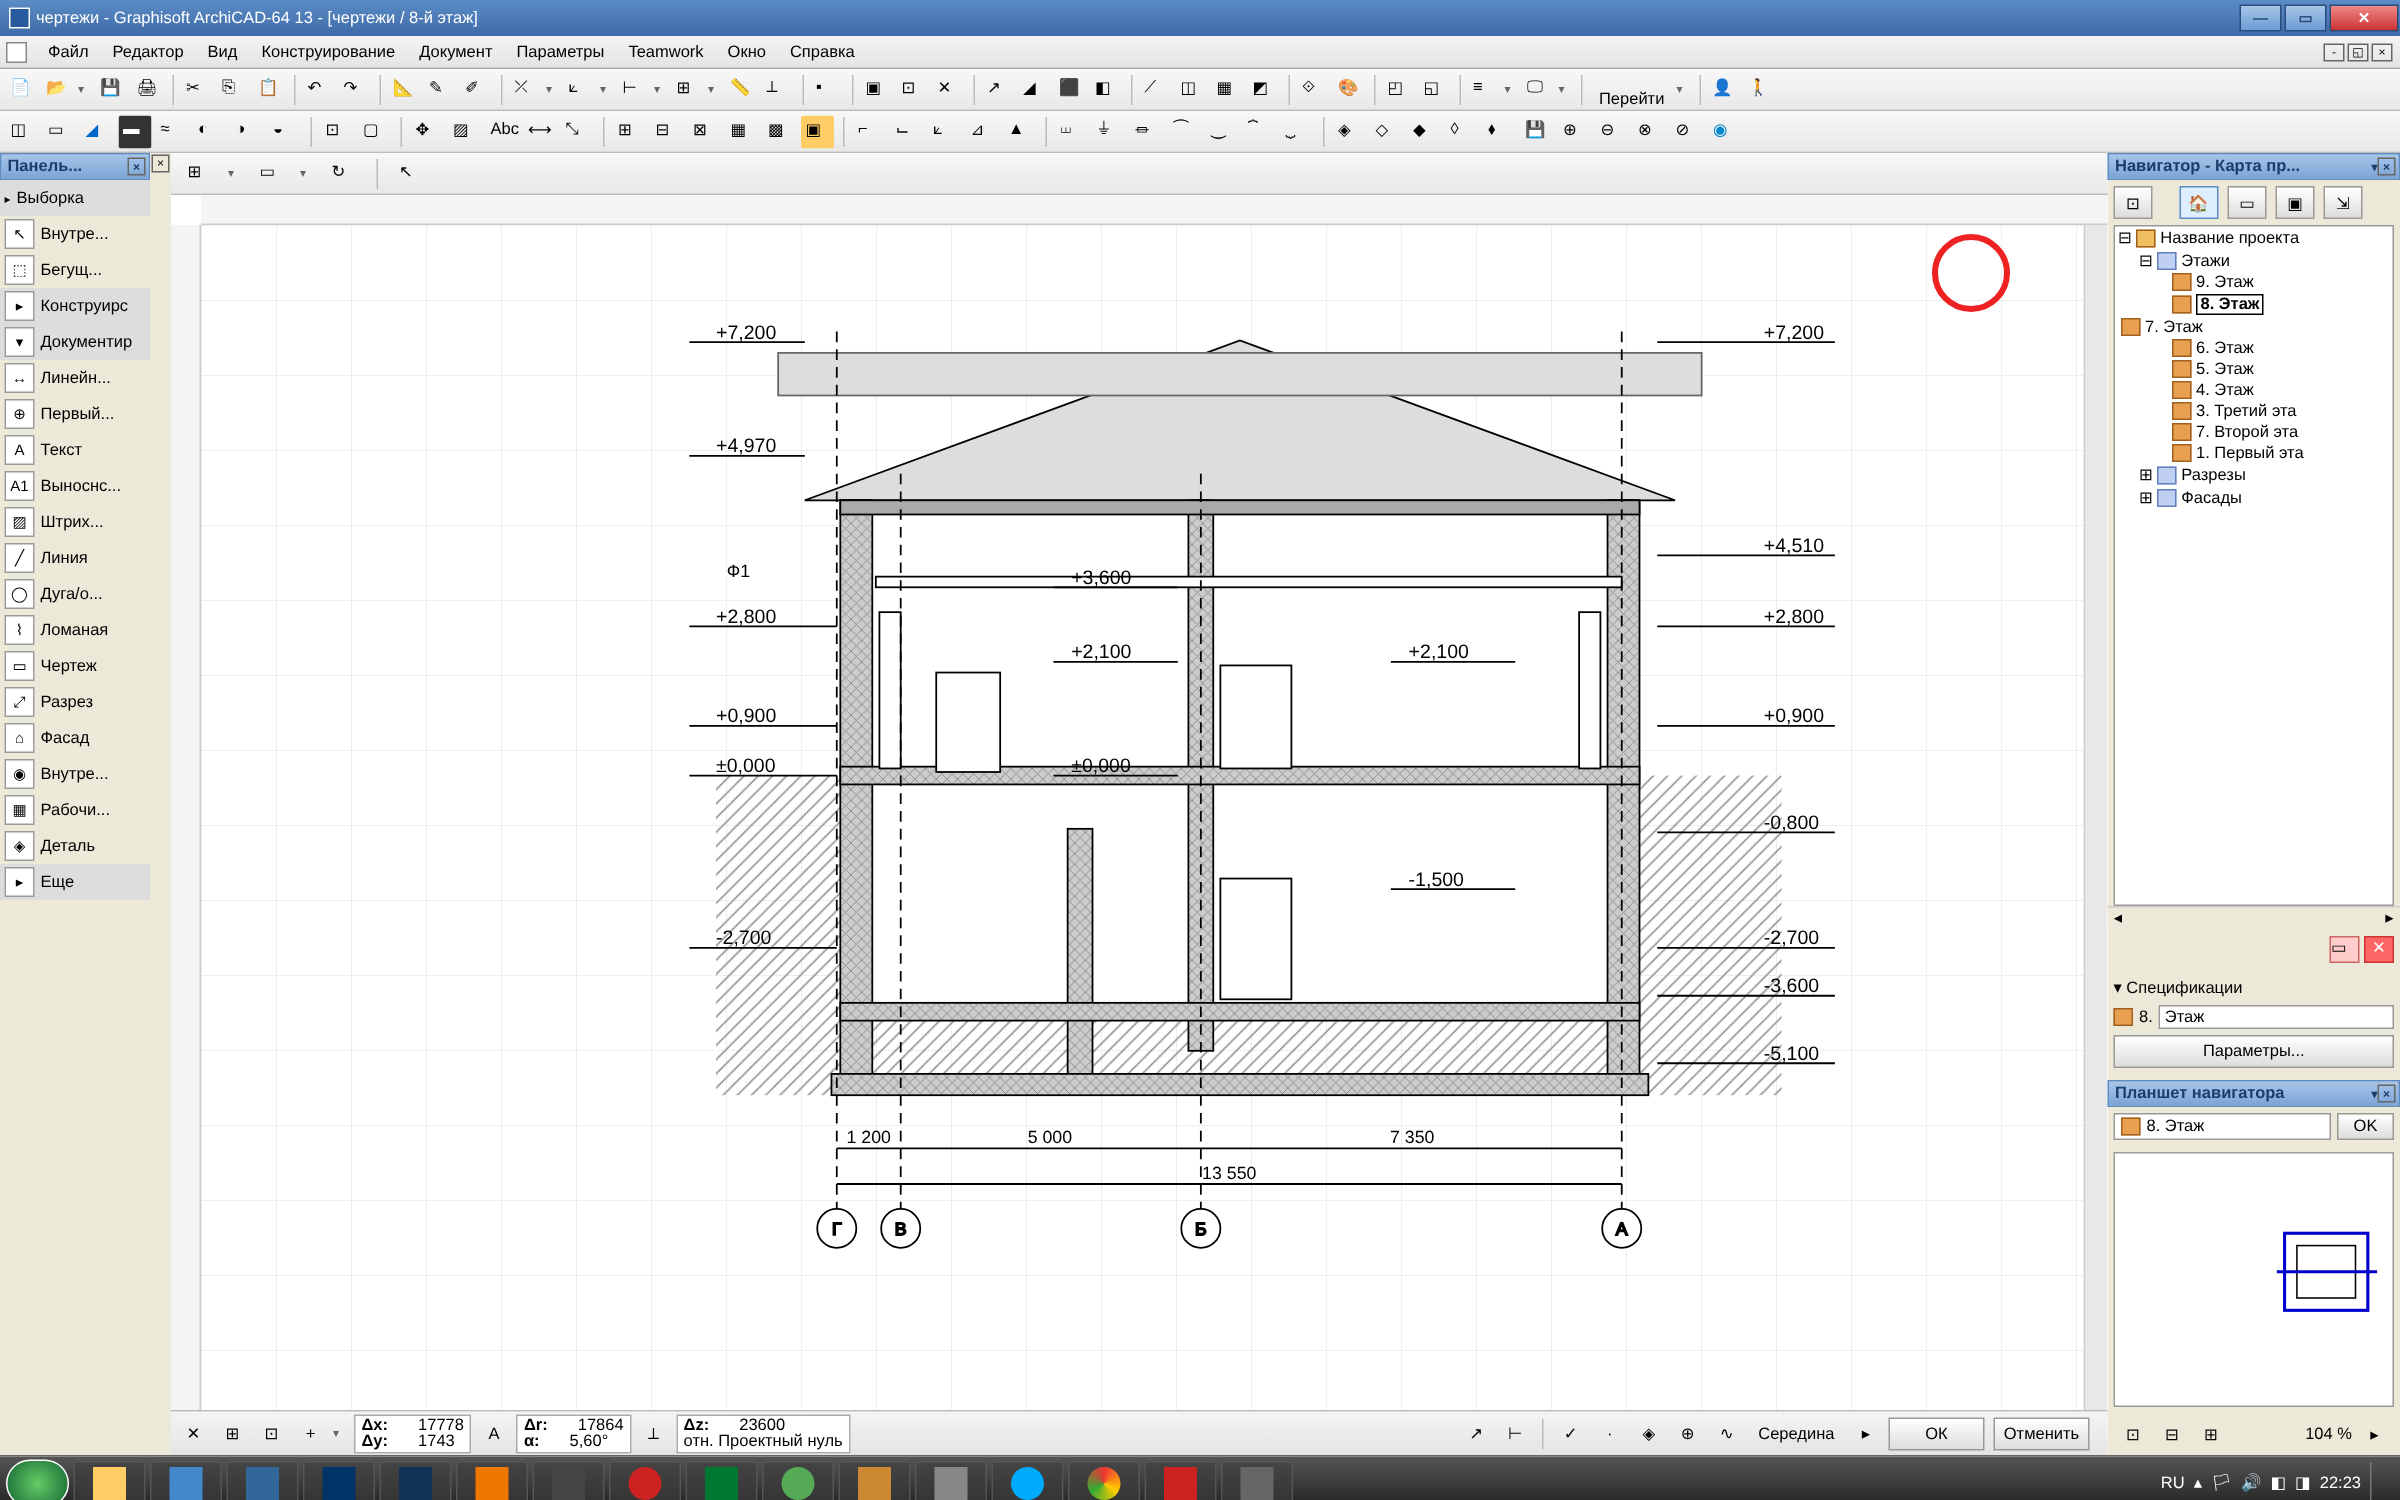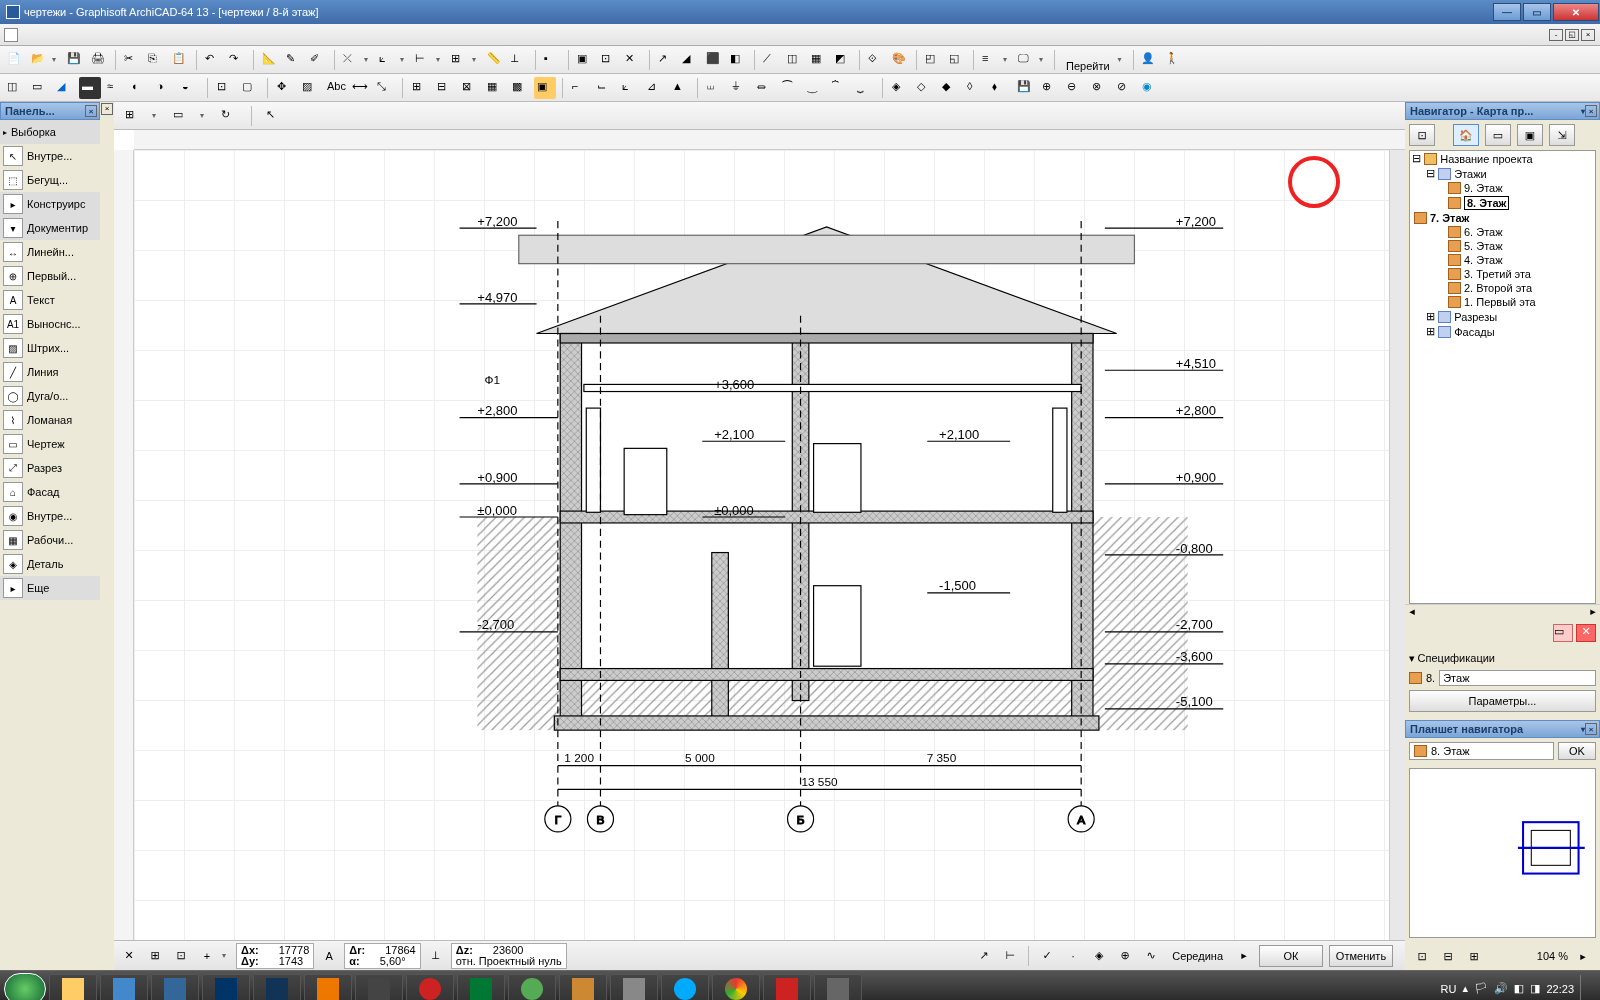--- a/index.html
+++ b/index.html
@@ -70,20 +70,31 @@
   <div class="spacer"></div>
   <div class="winbtns">
     <div class="winbtn">—</div>
     <div class="winbtn">▭</div>
     <div class="winbtn close">✕</div>
   </div>
 </div>
 
 <div class="menubar">
   <div class="mdi-icon"></div>
+  <div id="menu-items" style="display:flex;">
+      <div class="mitem">Файл</div>
+      <div class="mitem">Редактор</div>
+      <div class="mitem">Вид</div>
+      <div class="mitem">Конструирование</div>
+      <div class="mitem">Документ</div>
+      <div class="mitem">Параметры</div>
+      <div class="mitem">Teamwork</div>
+      <div class="mitem">Окно</div>
+      <div class="mitem">Справка</div>
+    </div>
   <div class="spacer"></div>
   <div class="mdibtn">-</div>
   <div class="mdibtn">◱</div>
   <div class="mdibtn">×</div>
 </div>
 
 <div class="toolbar">
   <div class="tbtn">
       <span class="ic">📄</span>
     </div>
@@ -680,21 +691,21 @@
         </div>
       <div id="stories">
           <div class="tree-item" style="padding-left: 38px;">
             <div class="tree-ic"></div>
             <span>9. Этаж</span>
           </div>
           <div class="tree-item" style="padding-left: 38px;">
             <div class="tree-ic"></div>
             <span class="high" style="font-weight:bold;">8. Этаж</span>
           </div>
-          <div class="tree-item" style=" font-weight: bold;">
+          <div class="tree-item" style="">
             <div class="tree-ic"></div>
             <span>7. Этаж</span>
           </div>
           <div class="tree-item" style="padding-left: 38px;">
             <div class="tree-ic"></div>
             <span>6. Этаж</span>
           </div>
           <div class="tree-item" style="padding-left: 38px;">
             <div class="tree-ic"></div>
             <span>5. Этаж</span>
@@ -702,21 +713,21 @@
           <div class="tree-item" style="padding-left: 38px;">
             <div class="tree-ic"></div>
             <span>4. Этаж</span>
           </div>
           <div class="tree-item" style="padding-left: 38px;">
             <div class="tree-ic"></div>
             <span>3. Третий эта</span>
           </div>
           <div class="tree-item" style="padding-left: 38px;">
             <div class="tree-ic"></div>
-            <span>2. Второй эта</span>
+            <span>7. Второй эта</span>
           </div>
           <div class="tree-item" style="padding-left: 38px;">
             <div class="tree-ic"></div>
             <span>1. Первый эта</span>
           </div>
         </div>
       <div class="tree-item" style="padding-left:16px;">
           <span>⊞</span>
           <div class="tree-ic sec"></div>
           <span>Разрезы</span>

